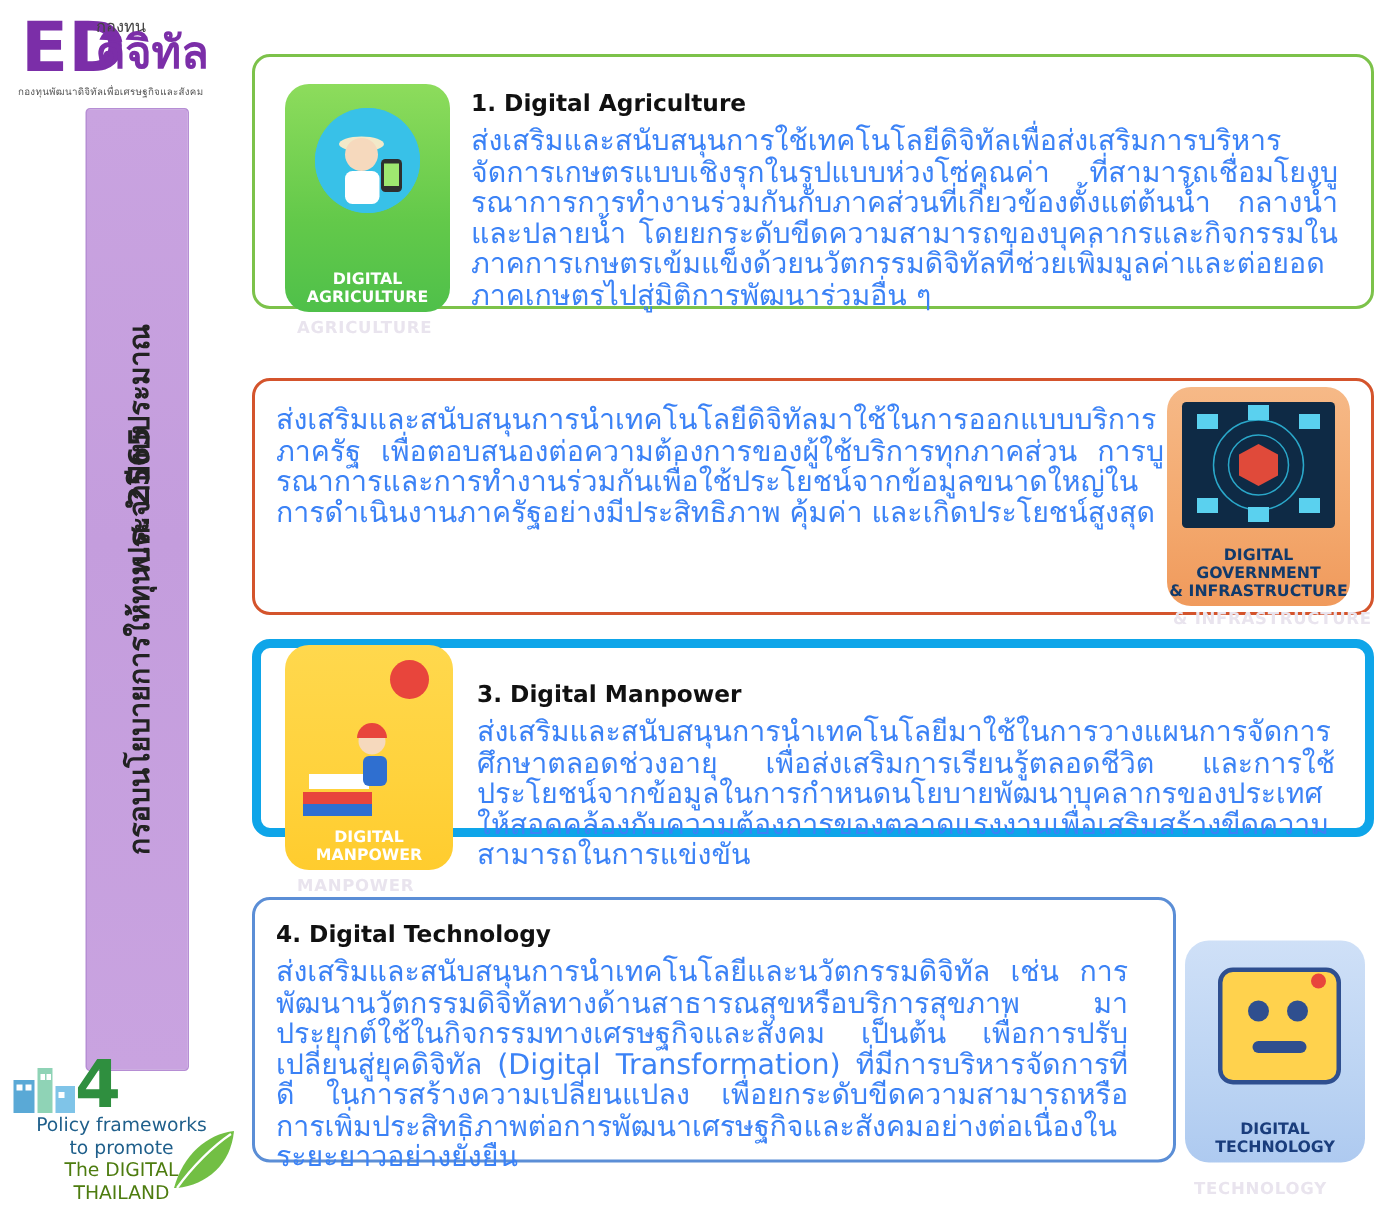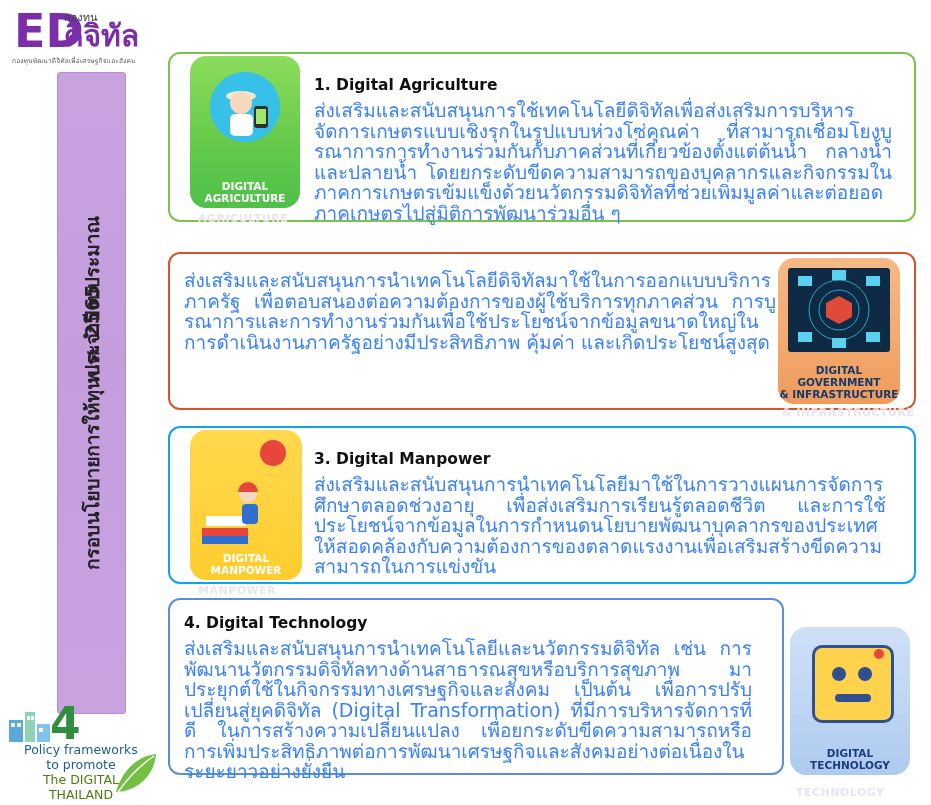--- a/index.html
+++ b/index.html
@@ -46,23 +46,23 @@
   #badge .btxt{position:absolute;left:4px;top:36px;width:146px;text-align:center;color:#1f5f8b;font-size:12.5px;font-weight:normal;line-height:15px;}
   #badge .btxt .gold{color:#4d7c0f;}
   #badge .icons{position:absolute;left:4px;top:2px;width:44px;height:36px;}
   #badge .leaf{position:absolute;left:108px;top:44px;width:46px;height:46px;}
 
   
   .card{position:absolute;border-radius:12px;box-sizing:border-box;background:#fff;}
   .card .title{font-size:15.5px;font-weight:bold;color:#111;}
   .card .body{font-size:19px;color:#3b82f6;line-height:20.5px;text-align:justify;}
 
-  #card1{left:168px;top:52px;width:748px;height:170px;border:2px solid #7cc24a;}
+  #card1{left:168px;top:36px;width:748px;height:170px;border:2px solid #7cc24a;}
   #card2{left:168px;top:252px;width:748px;height:158px;border:2px solid #d4542c;}
-  #card3{left:168px;top:426px;width:748px;height:158px;border:2px solid #0ea5e9;}
+  #card3{left:168px;top:426px;width:748px;height:132px;border:6px solid #0ea5e9;}
   #card4{left:168px;top:598px;width:616px;height:177px;border:2px solid #5b8ed6;}
 
   .txtcol{position:absolute;}
   #card1 .txtcol{left:144px;top:22px;width:578px;}
   #card2 .txtcol{left:14px;top:16px;width:592px;}
   #card3 .txtcol{left:144px;top:22px;width:572px;}
   #card4 .txtcol{left:14px;top:14px;width:568px;}
   .txtcol .title{margin-bottom:6px;}
 
   

